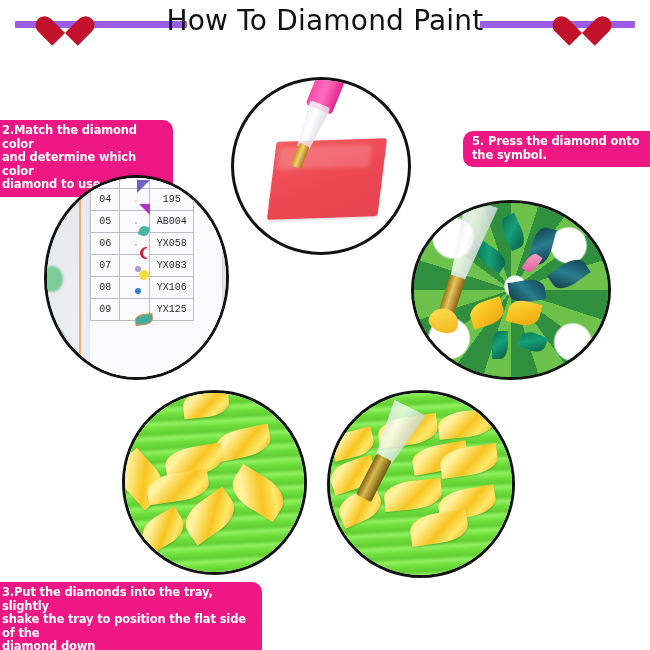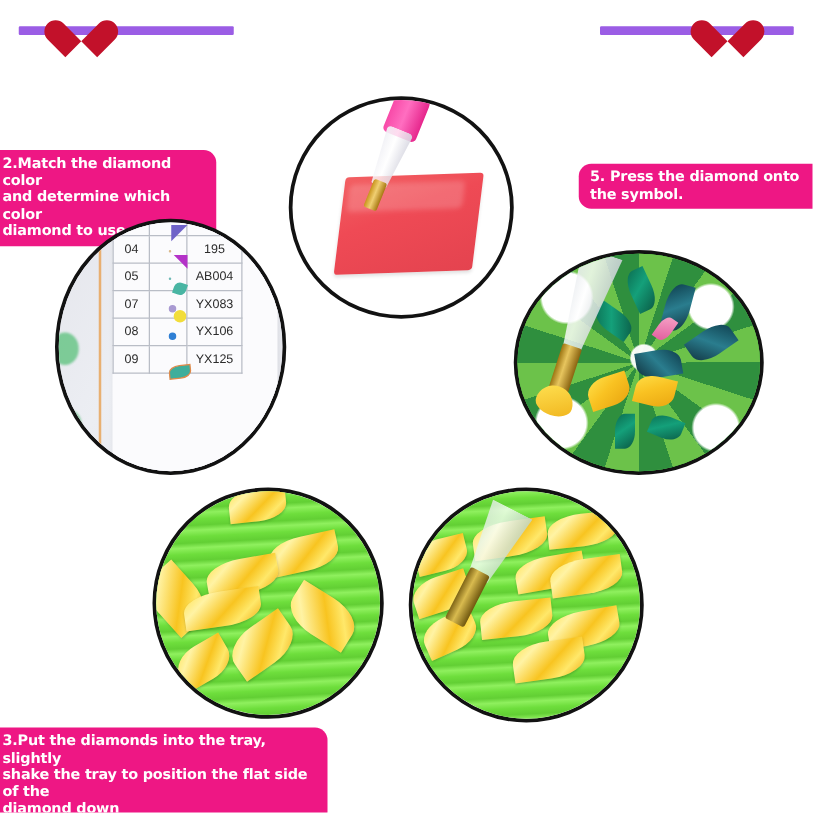--- a/index.html
+++ b/index.html
@@ -76,21 +76,21 @@
   .c2{left:44px;top:175px;width:185px;height:205px;background:#e9e9ef;}
   .chart-bg{position:absolute;inset:0;background:linear-gradient(120deg,#e5e6ec 0%,#eceef3 40%,#e3e4ea 100%);}
   .chart-bg .gblob{position:absolute;left:-6px;top:88px;width:22px;height:26px;background:#58c07a;opacity:.75;border-radius:50%;filter:blur(1px);}
   .chart-bg .gblob2{position:absolute;left:-2px;top:150px;width:20px;height:22px;background:#56bd78;opacity:.75;border-radius:50%;filter:blur(1px);}
   .sheet{position:absolute;left:43px;top:-12px;width:132px;height:232px;background:#fbfbfd;
          box-shadow:0 0 4px rgba(0,0,0,.08);}
   .sheet .vbar{position:absolute;top:0;bottom:0;width:2px;background:#e8a55a;opacity:.85;}
   .sheet .vbar.a{left:-11px;}
   .sheet .vbar.b{right:-6px;}
   table.codes{border-collapse:collapse;position:absolute;left:0;top:0;width:104px;
-              font-family:Liberation Sans, sans-serif;}
+              font-family:Liberation Mono, monospace;}
   table.codes td{border:1px solid #b9bdc6;height:21px;padding:0;text-align:center;
                  font-size:10px;color:#2b2b2b;vertical-align:middle;}
   td.num{width:30px;}
   td.sym{width:32px;}
   td.code{width:44px;font-size:9.5px;}
   .sym-wrap{width:18px;height:18px;margin:0 auto;position:relative;}
   .ring{position:absolute;inset:0;border-radius:50%;border:1.6px solid #6fb9b5;box-sizing:border-box;}
 
   
   .c5{left:411px;top:200px;width:200px;height:180px;background:#3fae46;}
@@ -135,20 +135,21 @@
     background:linear-gradient(90deg,#7e6416,#d9bb4f 40%,#6f570f);border-radius:2px;}
 </style>
 </head>
 <body>
 
 <div class="stage">
 
   <div class="hdr">
     <div class="hdr-line left"></div>
     <div class="heart left"></div>
+    <div class="hdr-title">How To Diamond Paint</div>
     <div class="hdr-line right"></div>
     <div class="heart right"></div>
   </div>
 
 
   <div class="circ c1">
     <div class="gel"></div>
     <div class="pen1">
       <div class="cap"></div>
       <div class="body"></div>
@@ -177,20 +178,25 @@
             </tr>
             <tr>
               <td class="num">04</td>
               <td class="sym"><span class="sym-wrap"><span class="ring" style="border-color:#d9b98a;"></span><span style="position:absolute;left:4px;top:4px;width:0;height:0;border-right:11px solid #b432c8;border-bottom:11px solid transparent;"></span></span></td>
               <td class="code">195</td>
             </tr>
             <tr>
               <td class="num">05</td>
               <td class="sym"><span class="sym-wrap"><span class="ring"></span><span style="position:absolute;left:4px;top:4px;width:10px;height:10px;background:#49b5a3;border-radius:50% 0 50% 0;transform:rotate(20deg);"></span></span></td>
               <td class="code">AB004</td>
+            </tr>
+            <tr>
+              <td class="num">06</td>
+              <td class="sym"><span class="sym-wrap"><span class="ring" style="border-color:#d88c8c;"></span><span style="position:absolute;left:5px;top:3px;width:7px;height:12px;background:#cc2233;border-radius:12px 0 0 12px;"></span><span style="position:absolute;left:8px;top:4px;width:6px;height:10px;background:#ffffff;border-radius:10px 0 0 10px;"></span></span></td>
+              <td class="code">YX058</td>
             </tr>
             <tr>
               <td class="num">07</td>
               <td class="sym"><span class="sym-wrap"><span class="ring" style="border-color:#a99ad2;border-width:3px;"></span><span style="position:absolute;left:4px;top:4px;width:10px;height:10px;background:#f2dd3a;border-radius:50%;"></span></span></td>
               <td class="code">YX083</td>
             </tr>
             <tr>
               <td class="num">08</td>
               <td class="sym"><span class="sym-wrap"><span class="ring" style="border-color:#2f7fd4;border-width:3.5px;"></span></span></td>
               <td class="code">YX106</td>

